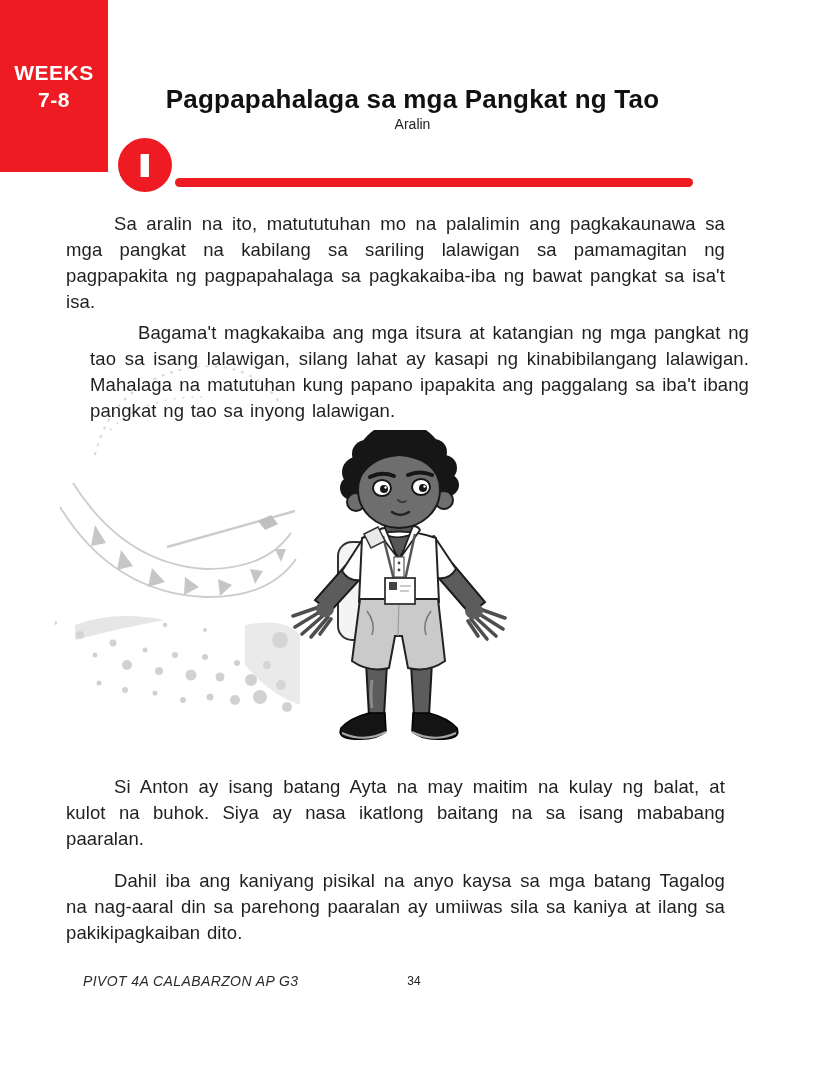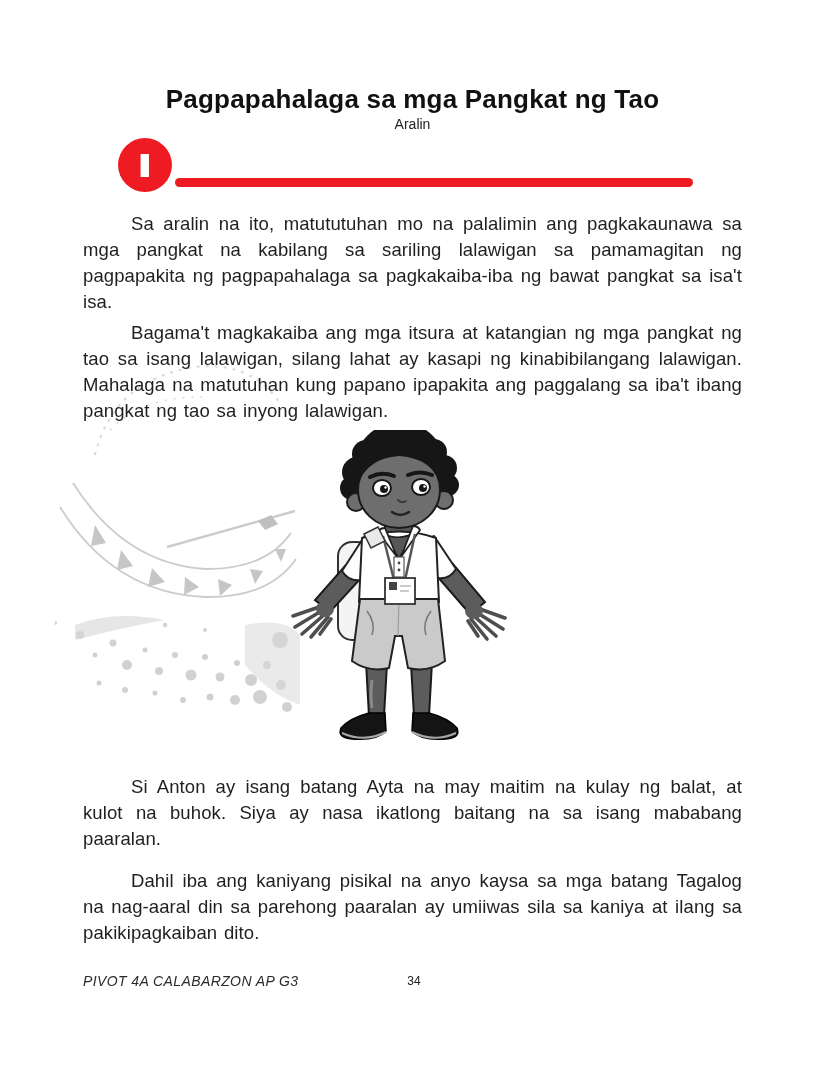--- a/index.html
+++ b/index.html
@@ -37,48 +37,52 @@
   .lesson-badge span{
     color:#fff;font-size:34px;font-weight:700;line-height:1;
     transform:scaleX(1.7);
   }
   .red-rule{
     position:absolute;left:175px;top:178px;width:518px;height:9px;
     background:#ee1b23;border-radius:4.5px;
   }
   
   .para{
-    position:absolute;left:83px;width:659px;margin:0;
+    position:absolute;left:66px;width:659px;margin:0;
     font-size:18.5px;line-height:26px;
     text-align:justify;text-indent:48px;
     color:#1f1f1f;word-spacing:1.5px;letter-spacing:.1px;
     z-index:2;
   }
   .p1{top:211px;}
-  .p2{top:320px;}
+  .p2{top:320px;margin-left:24px;}
   .p3{top:774px;}
   .p4{top:868px;}
   
   .watermark{position:absolute;left:55px;top:335px;z-index:1;}
   .boy{position:absolute;left:282px;top:430px;z-index:2;}
   
   .footer-left{
     position:absolute;left:83px;top:973px;
     font-size:14px;font-style:italic;color:#2a2a2a;letter-spacing:.4px;
   }
   .footer-page{
     position:absolute;left:384px;top:974px;width:60px;
     text-align:center;font-size:12px;color:#1d1d1d;
   }
 </style>
 </head>
 <body>
 
 <div class="page">
 
+  <div class="weeks-tab">
+    <div>WEEKS</div>
+    <div>7-8</div>
+  </div>
 
   <h1 class="title">Pagpapahalaga sa mga Pangkat ng Tao</h1>
   <div class="subtitle">Aralin</div>
 
   <div class="lesson-badge">
     <span>I</span>
   </div>
   <div class="red-rule"></div>
 
   <svg class="watermark" width="250" height="400" viewBox="0 0 250 400">

